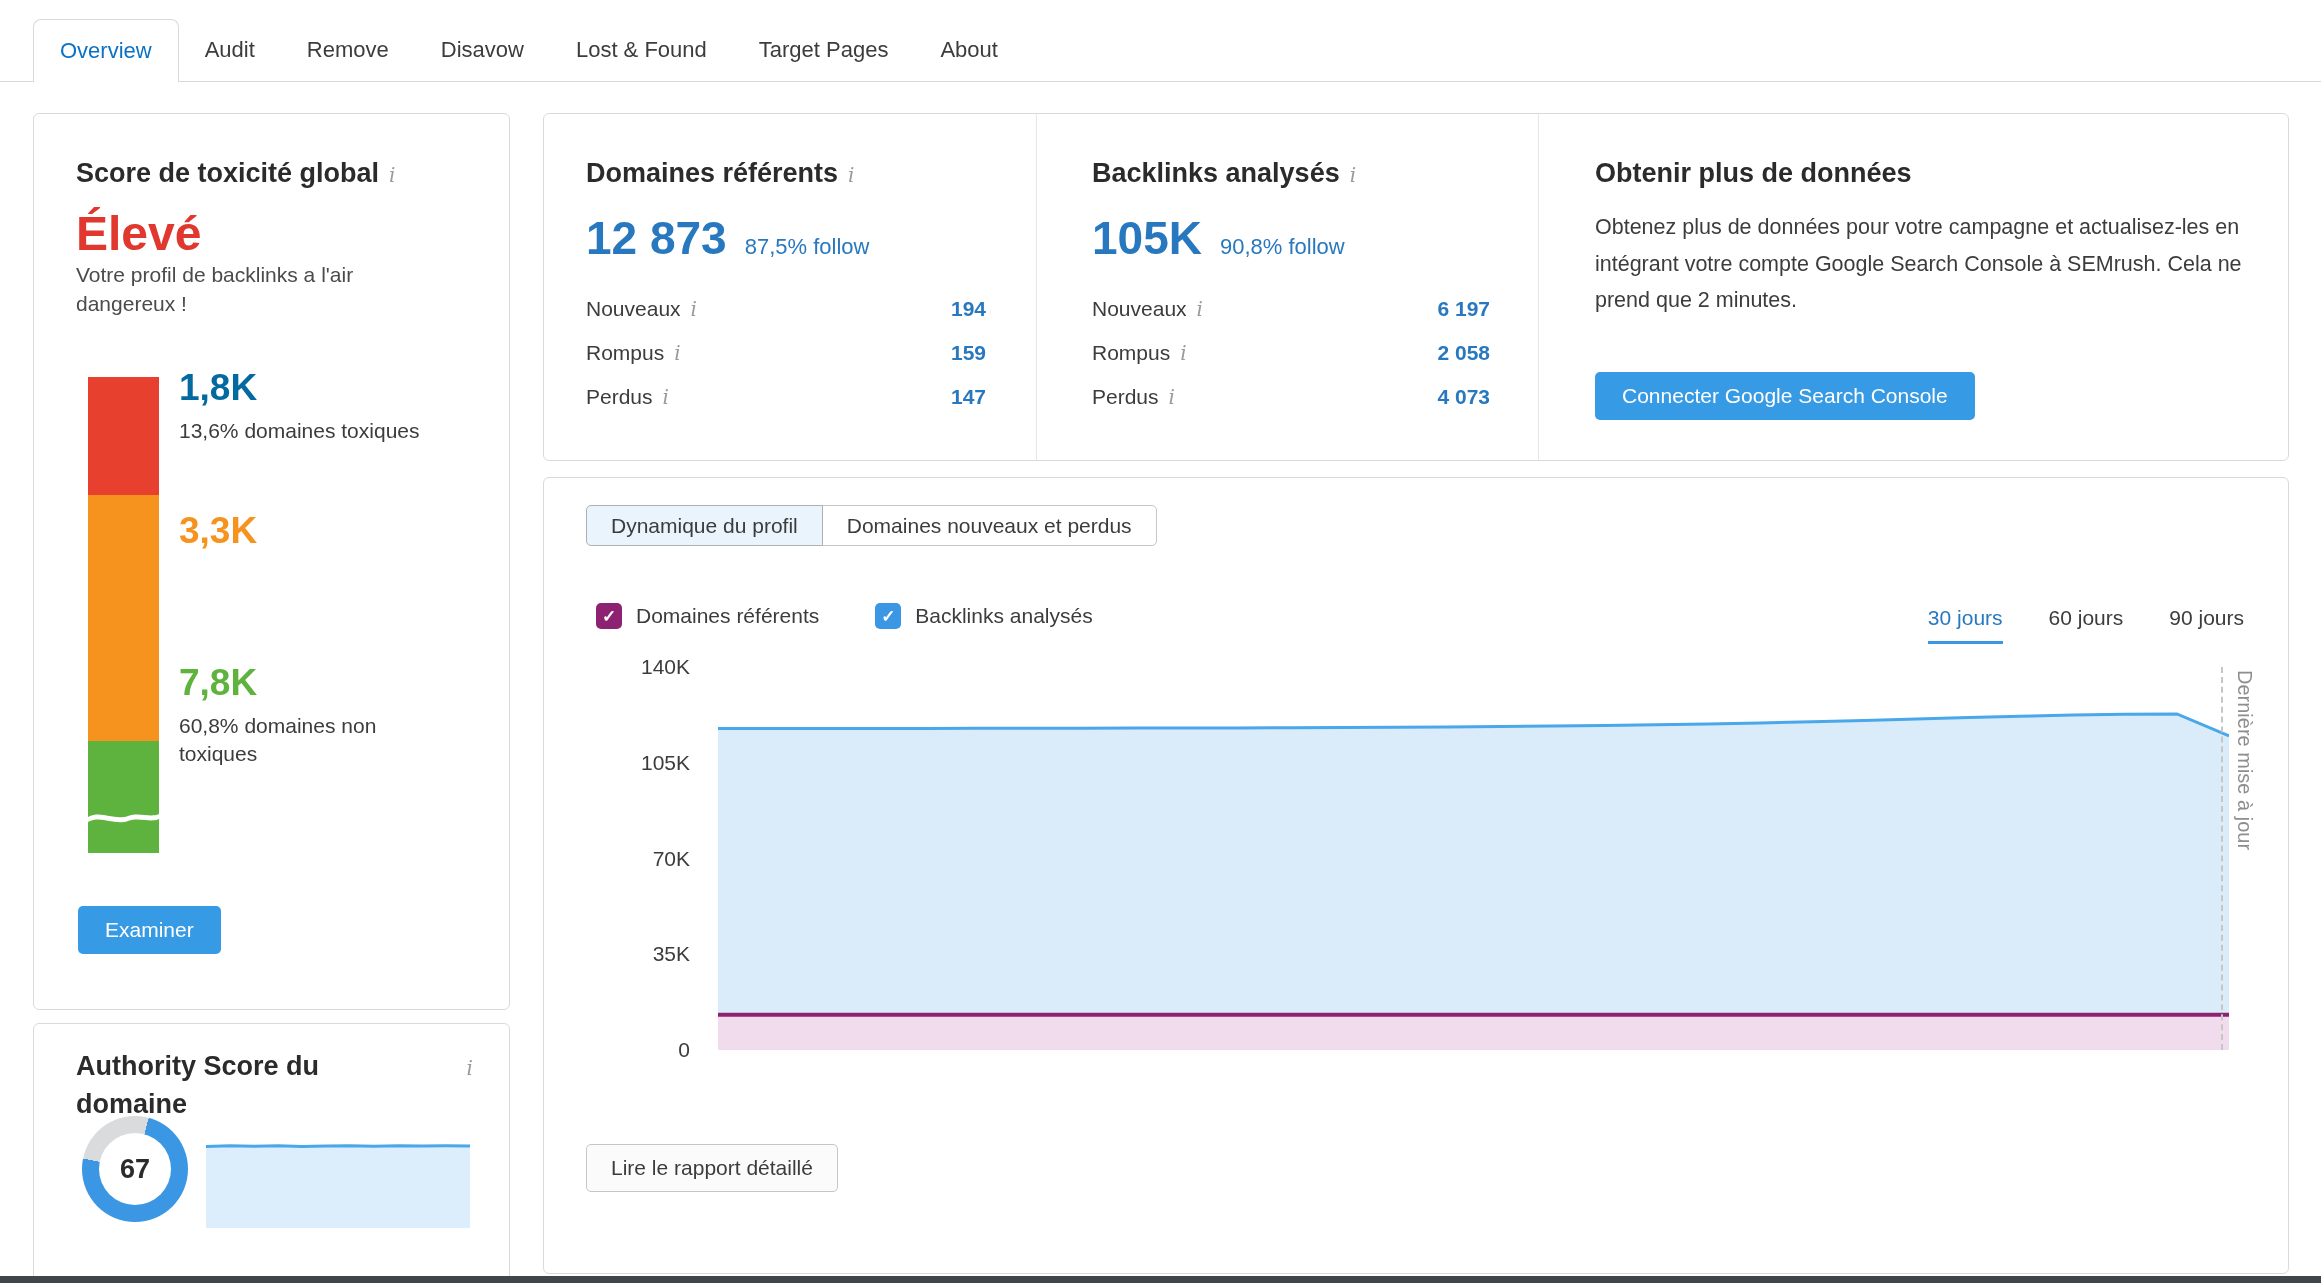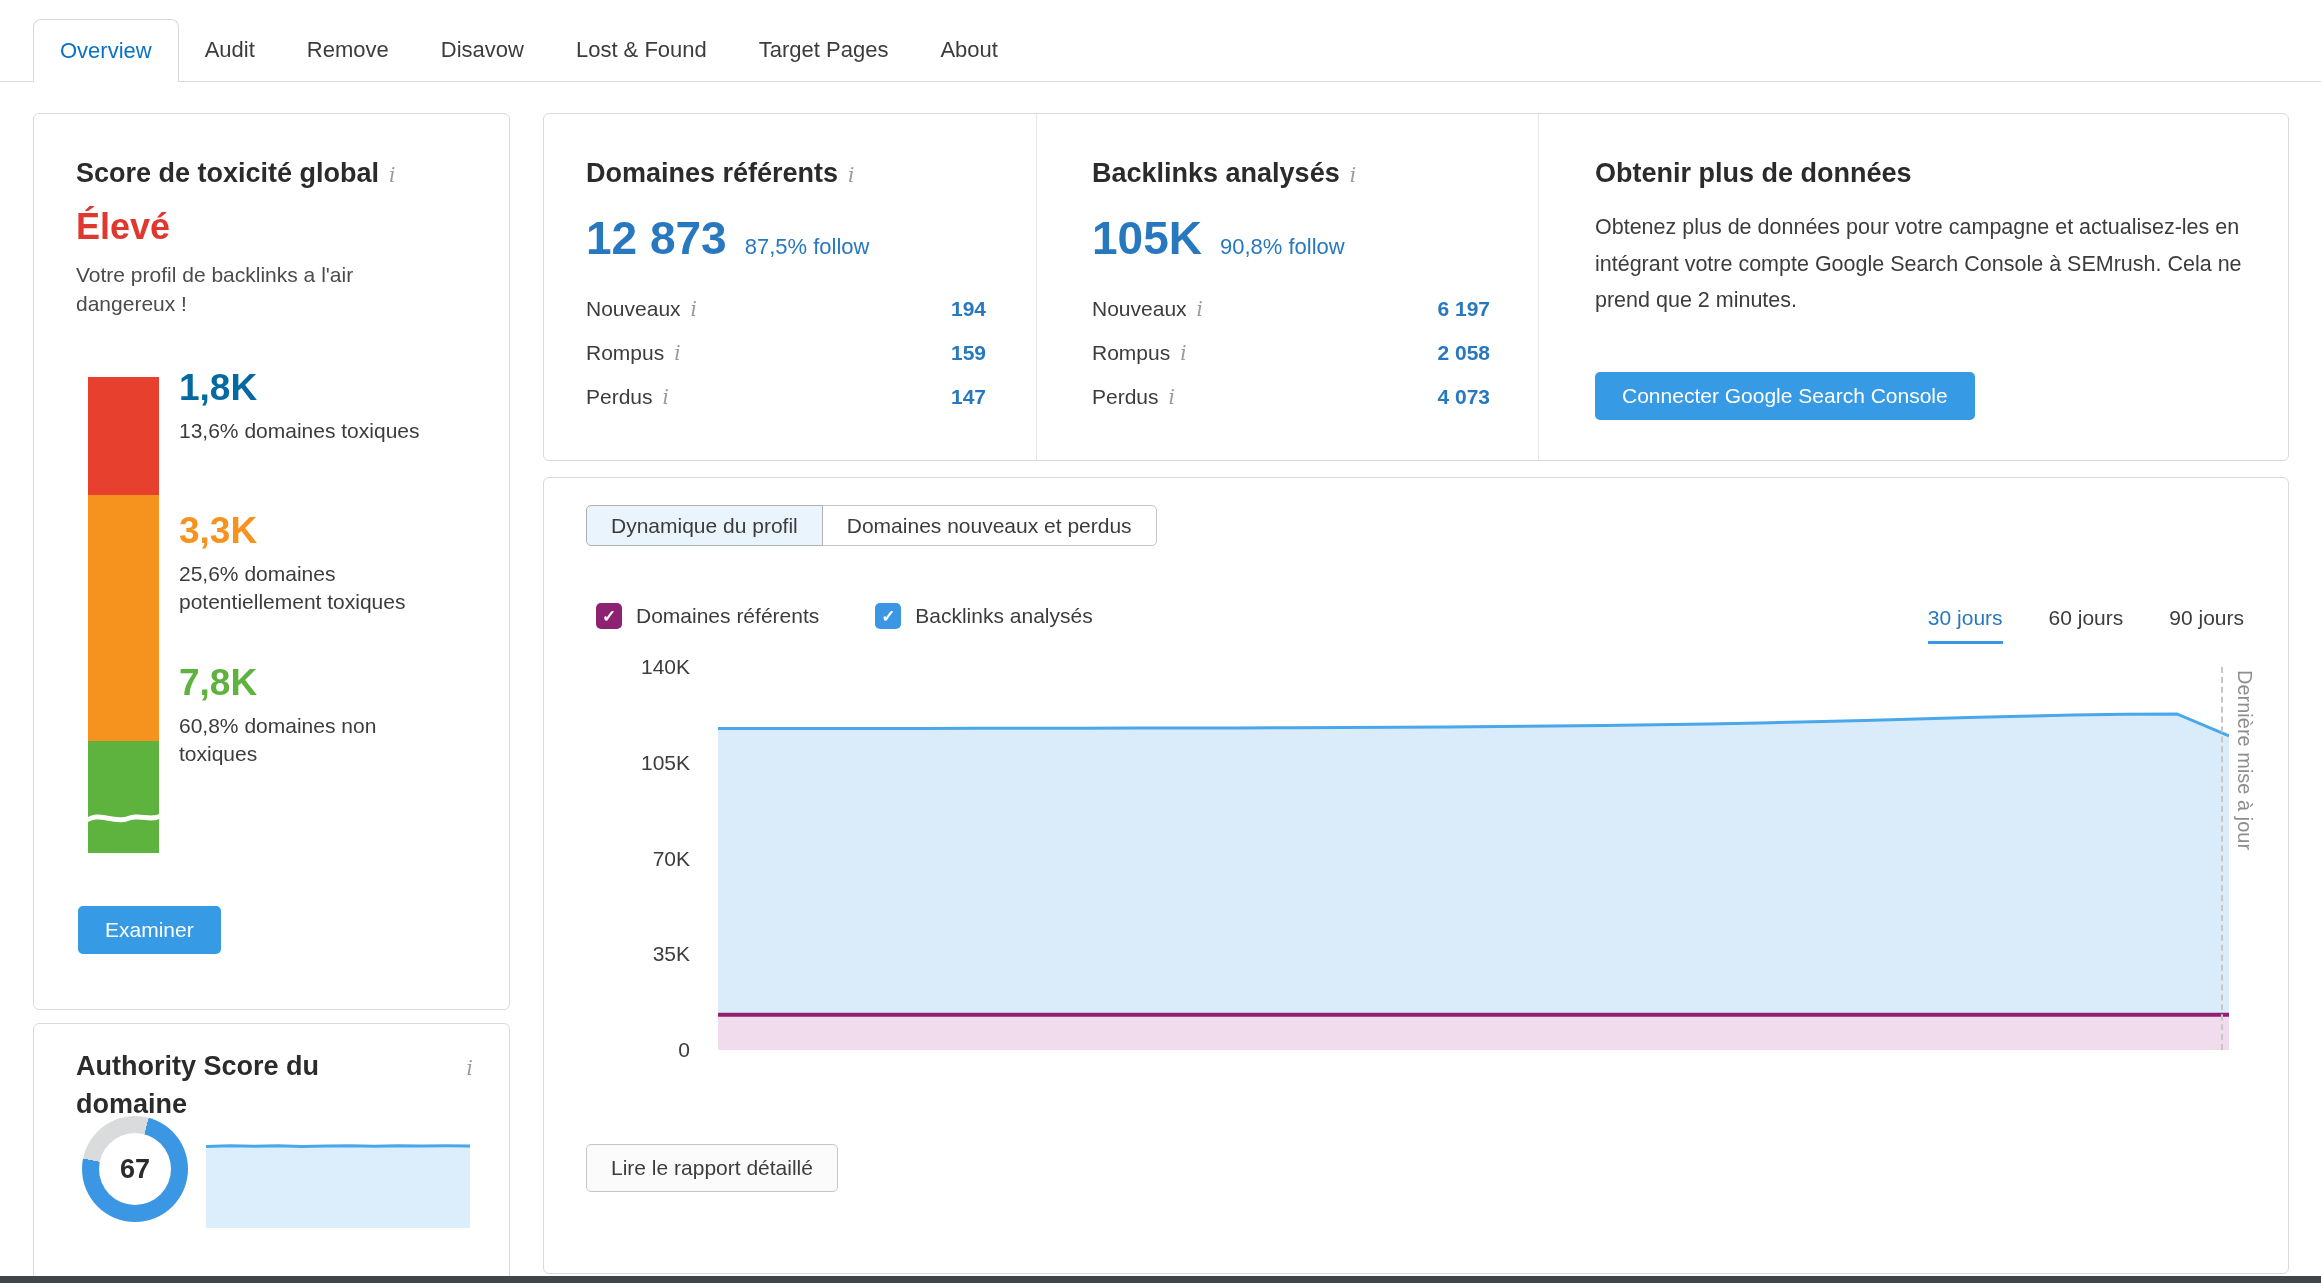--- a/index.html
+++ b/index.html
@@ -30,21 +30,21 @@
   #card-authority { left:33px;  top:1023px; width:477px;  height:258px; }
   #card-stats     { left:543px; top:113px;  width:1746px; height:348px; }
   #card-chart     { left:543px; top:477px;  width:1746px; height:797px; }
 
   .info {
     font-family:"DejaVu Serif", serif; font-style:italic;
     color:#9b9b9b; font-size:20px; margin-left:10px; font-weight:normal; cursor:pointer;
   }
   
   .tox-title { position:absolute; left:42px; top:44px; font-size:27px; font-weight:bold; }
-  .tox-level { position:absolute; left:42px; top:92px; font-size:36px; font-weight:bold; color:#e0372e; }
+  .tox-level { position:absolute; left:42px; top:92px; font-size:48px; font-weight:bold; color:#e0372e; }
   .tox-sub   { position:absolute; left:42px; top:146px; width:310px; font-size:21px; color:#4b4b4b; line-height:1.4; }
   .tox-bar   { position:absolute; left:54px; top:263px; width:71px; }
   .seg { width:71px; }
   #seg-0 { height:118px; background:#e8402f; }
   #seg-1 { height:246px; background:#f6921e; }
   #seg-2 { height:112px; background:#5eb23e; position:relative; }
   .tear { position:absolute; left:0; top:60%; }
   .tox-item  { position:absolute; left:145px; width:255px; }
   .item-0 { top:255px; } .item-1 { top:398px; } .item-2 { top:550px; }
   .tox-value { font-size:37px; font-weight:bold; line-height:1; }
@@ -156,21 +156,20 @@
       </svg>
     </div>
   </div>
   <div id="tox-items">
       <div class="tox-item item-0">
         <div class="tox-value" style="color: #0369a1;">1,8K</div>
         <div class="tox-pct">13,6% domaines toxiques</div>
       </div>
       <div class="tox-item item-1">
         <div class="tox-value" style="color: rgb(246, 146, 30);">3,3K</div>
-        <div class="tox-pct">25,6% domaines potentiellement toxiques</div>
       </div>
       <div class="tox-item item-2">
         <div class="tox-value" style="color: rgb(94, 178, 62);">7,8K</div>
         <div class="tox-pct">60,8% domaines non toxiques</div>
       </div>
     </div>
   <button class="btn-blue" id="examine-btn">Examiner</button>
 </div>
 
 <div class="card" id="card-authority">

